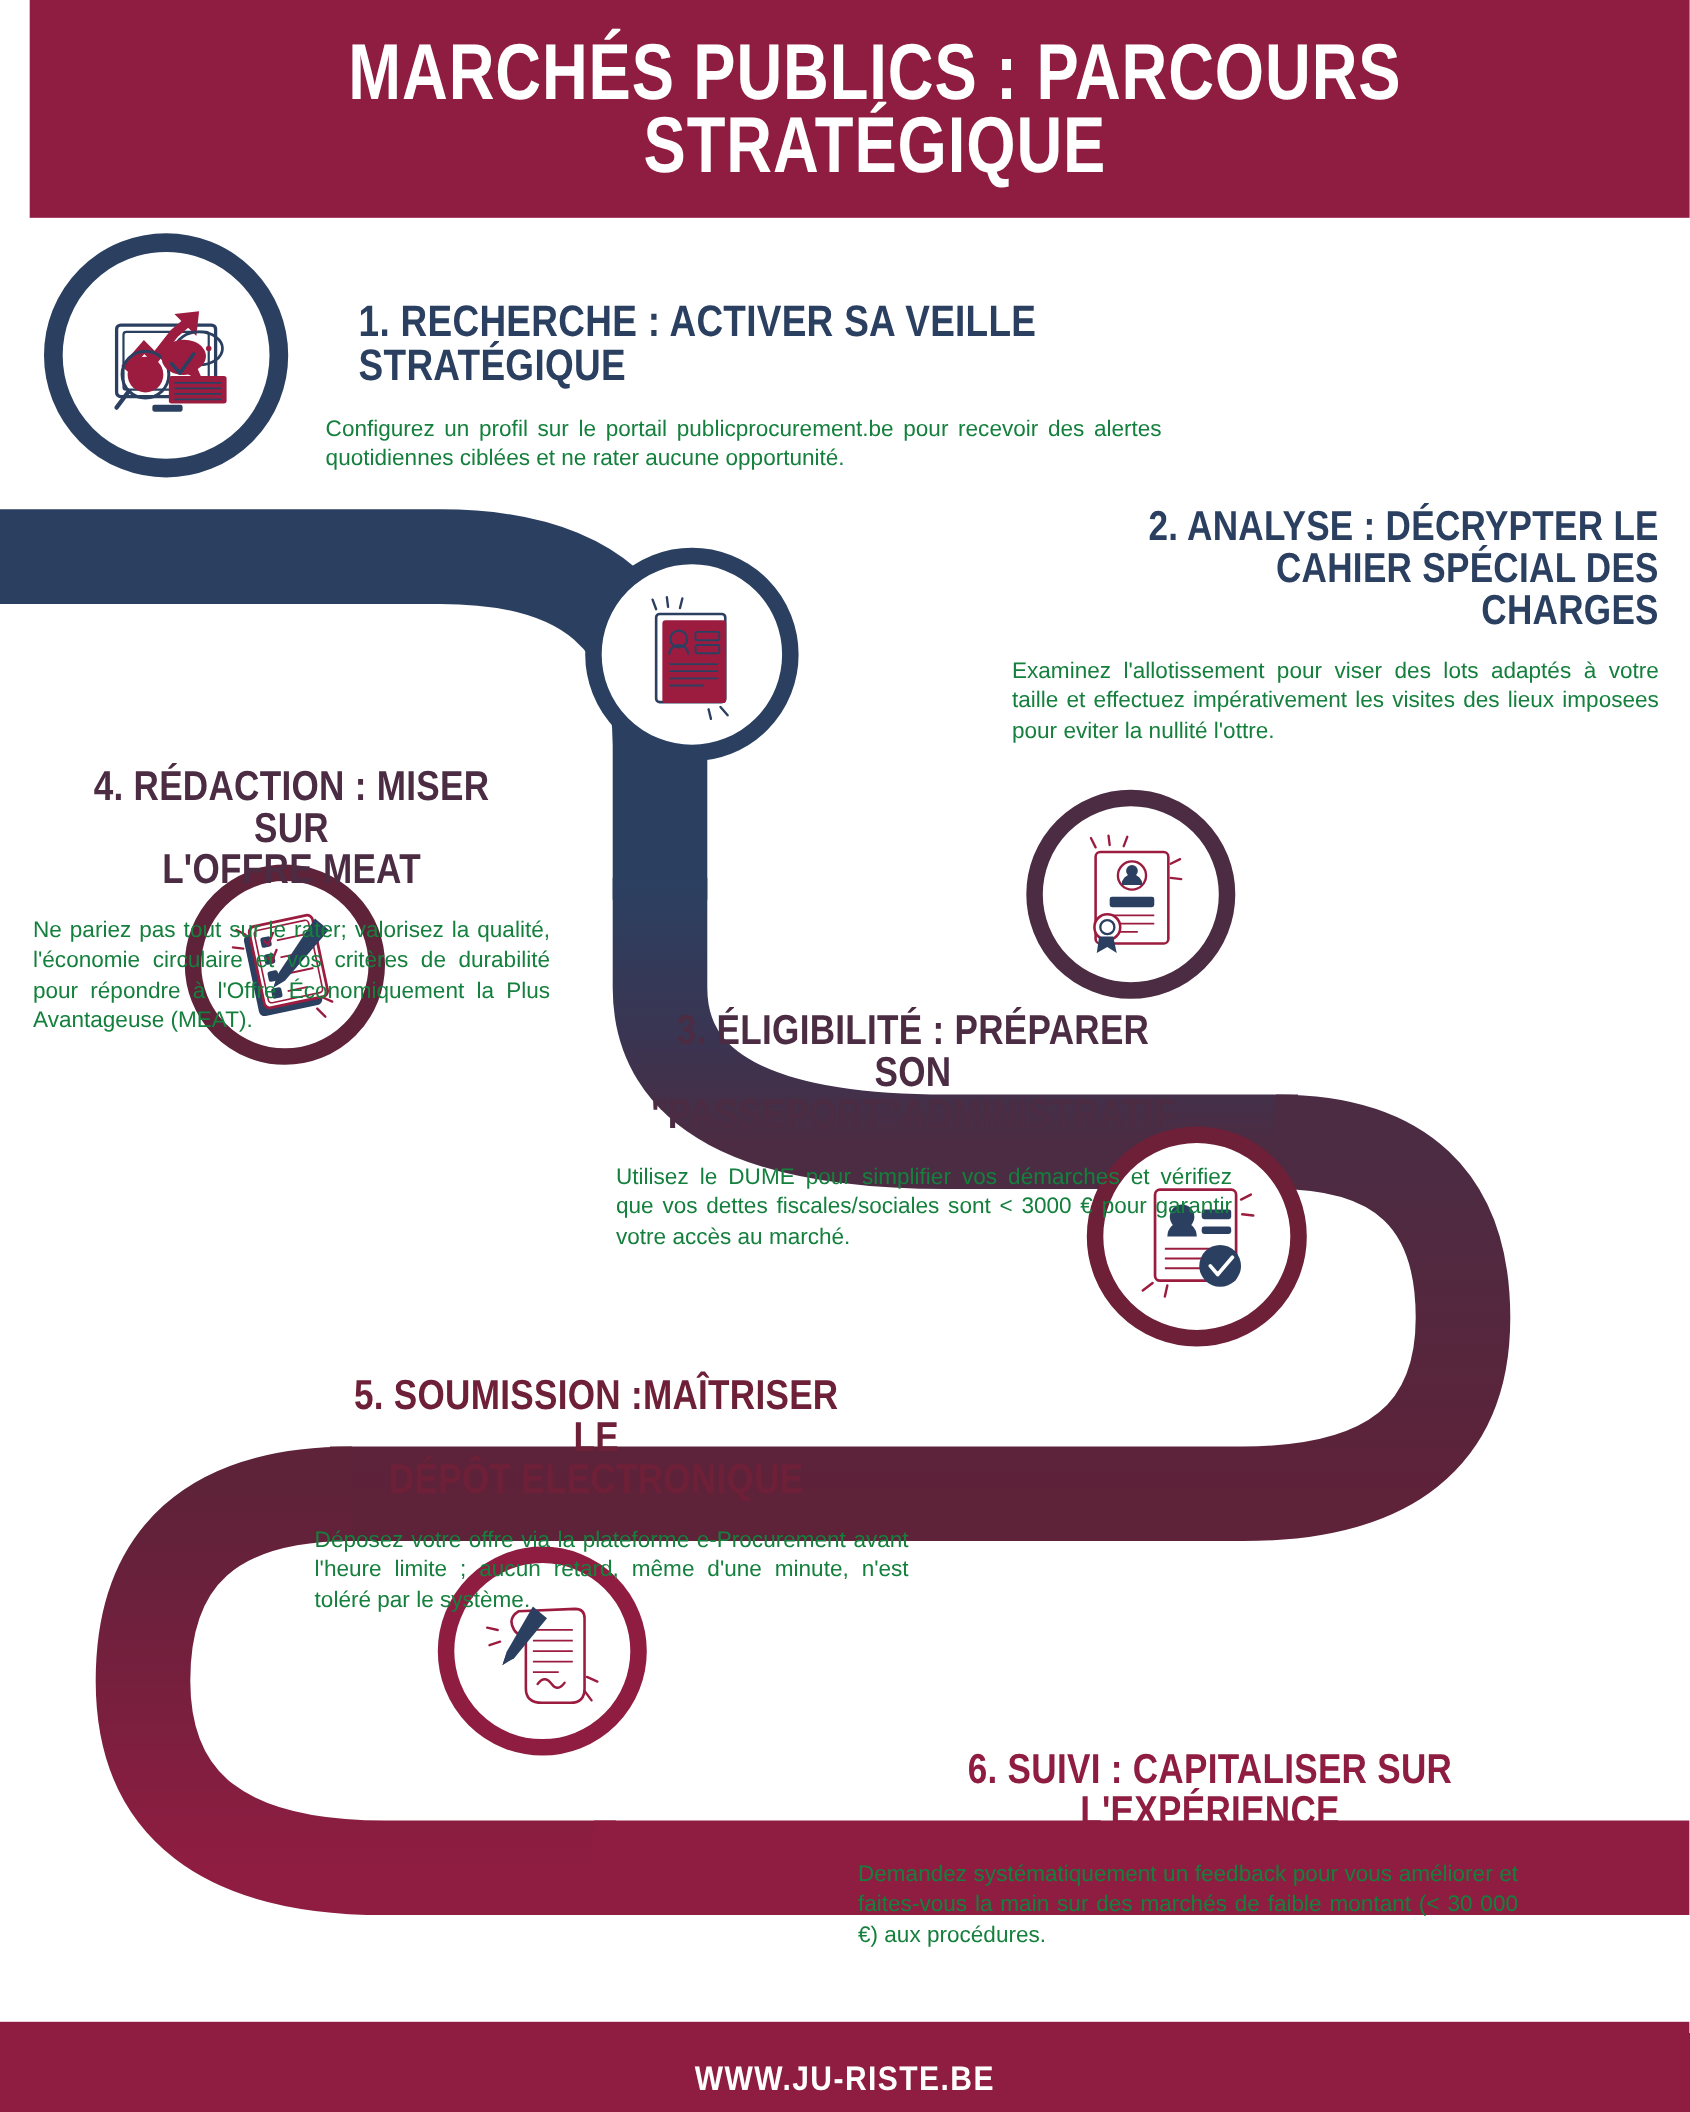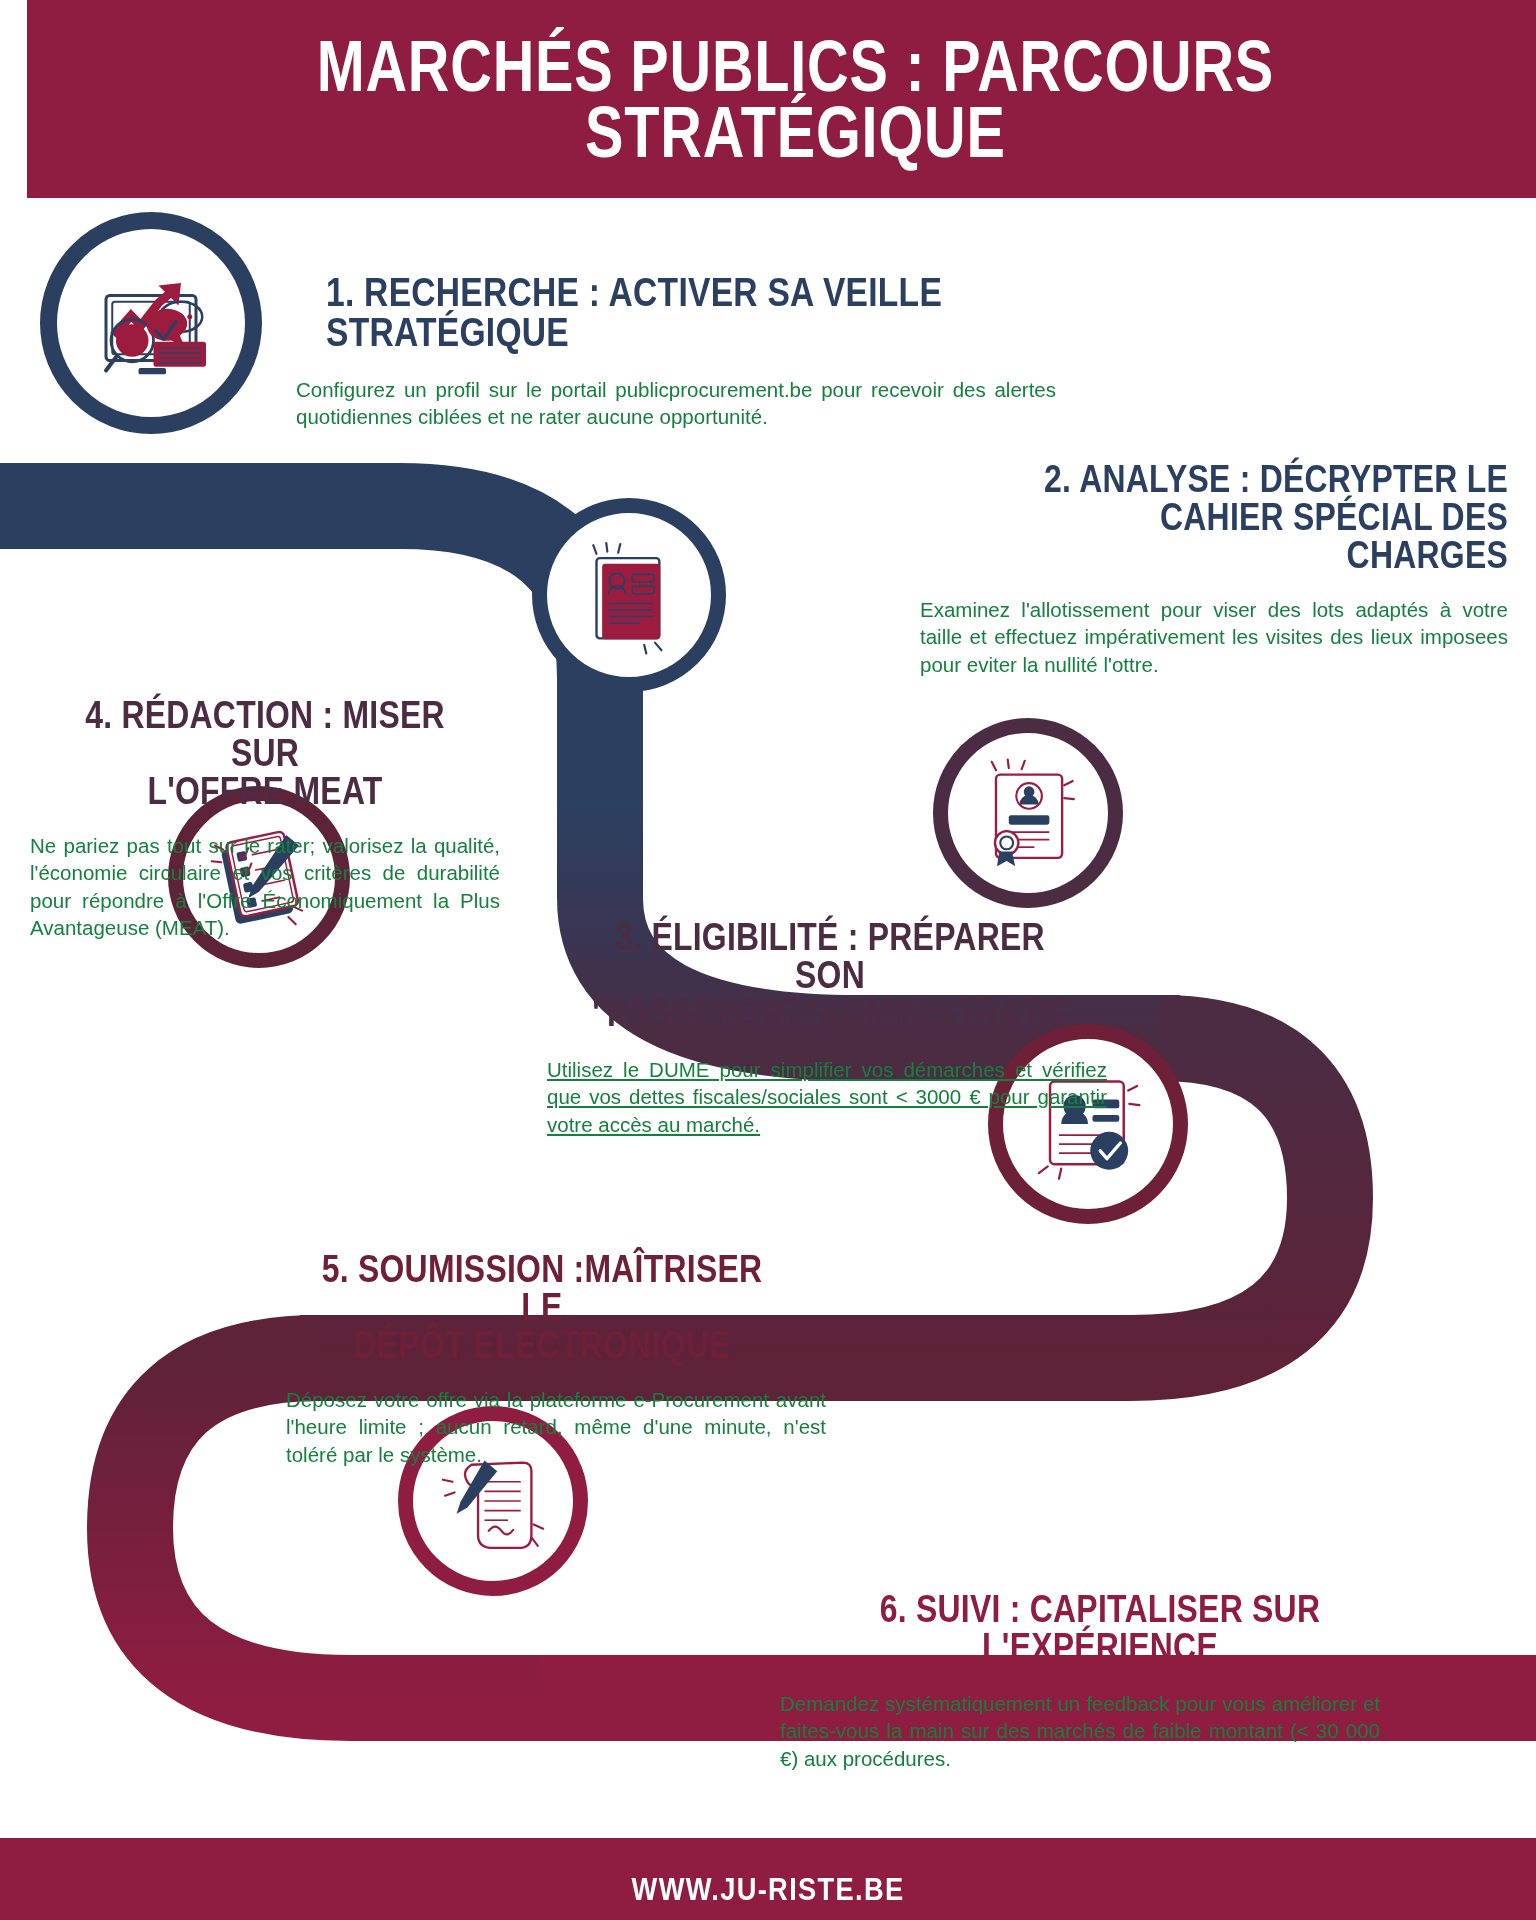--- a/index.html
+++ b/index.html
@@ -309,21 +309,21 @@
 
 <div class="step" style="left:30px; top:696px; width:470px;">
   <div class="step-title t-center" style="color:#4b2c43; font-size:38px;">4. RÉDACTION : MISER SUR
 L'OFFRE MEAT</div>
   <div class="step-body" style="margin-top:22px; width:470px;">Ne pariez pas tout sur le rater; valorisez la qualité, l'économie circulaire et vos critères de durabilité pour répondre à l'Offre Économiquement la Plus Avantageuse (MEAT).</div>
 </div>
 
 <div class="step" style="left:540px; top:918px; width:580px;">
   <div class="step-title t-center" style="color:#4b2c43; font-size:38px;">3. ÉLIGIBILITÉ : PRÉPARER SON
 "PASSEPORT"ADMINISTRATIF</div>
-  <div class="step-body" style="margin-top:24px; margin-left:7px; width:560px;text-decoration:underline;">Utilisez le DUME pour simplifier vos démarches et vérifiez que vos dettes fiscales/sociales sont &lt; 3000 € pour garantir votre accès au marché.</div>
+  <div class="step-body" style="margin-top:24px; margin-left:20px; width:560px;">Utilisez le DUME pour simplifier vos démarches et vérifiez que vos dettes fiscales/sociales sont &lt; 3000 € pour garantir votre accès au marché.</div>
 </div>
 
 <div class="step" style="left:262px; top:1250px; width:560px;">
   <div class="step-title t-center" style="color:#6e2038; font-size:38px;">5. SOUMISSION :MAÎTRISER LE
 DÉPÔT ELECTRONIQUE</div>
   <div class="step-body" style="margin-top:22px; margin-left:24px; width:540px;">Déposez votre offre via la plateforme e-Procurement avant l'heure limite ; aucun retard, même d'une minute, n'est toléré par le système.</div>
 </div>
 
 <div class="step" style="left:780px; top:1590px; width:640px;">
   <div class="step-title t-center" style="color:#8f1d42; font-size:38px;">6. SUIVI : CAPITALISER SUR L'EXPÉRIENCE</div>

